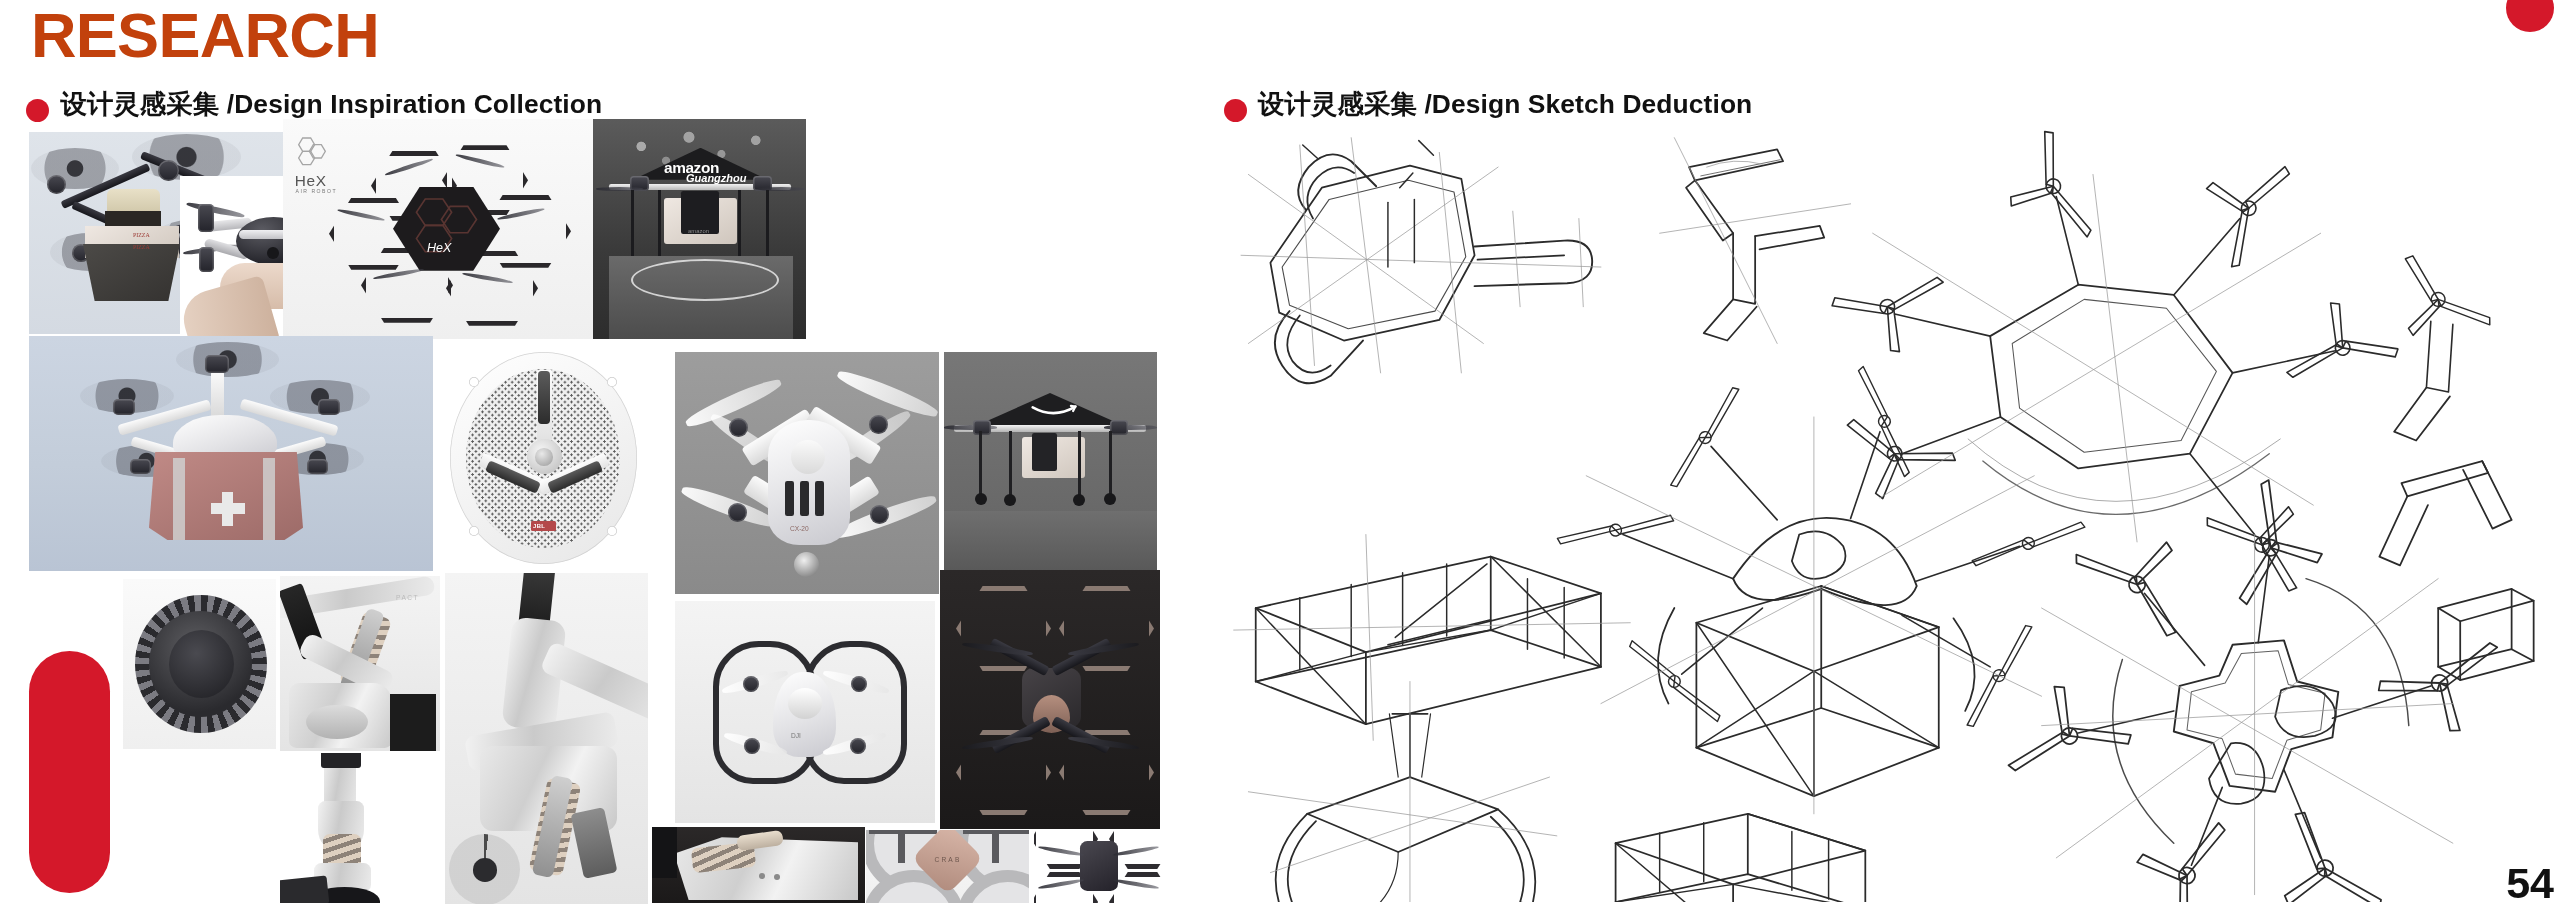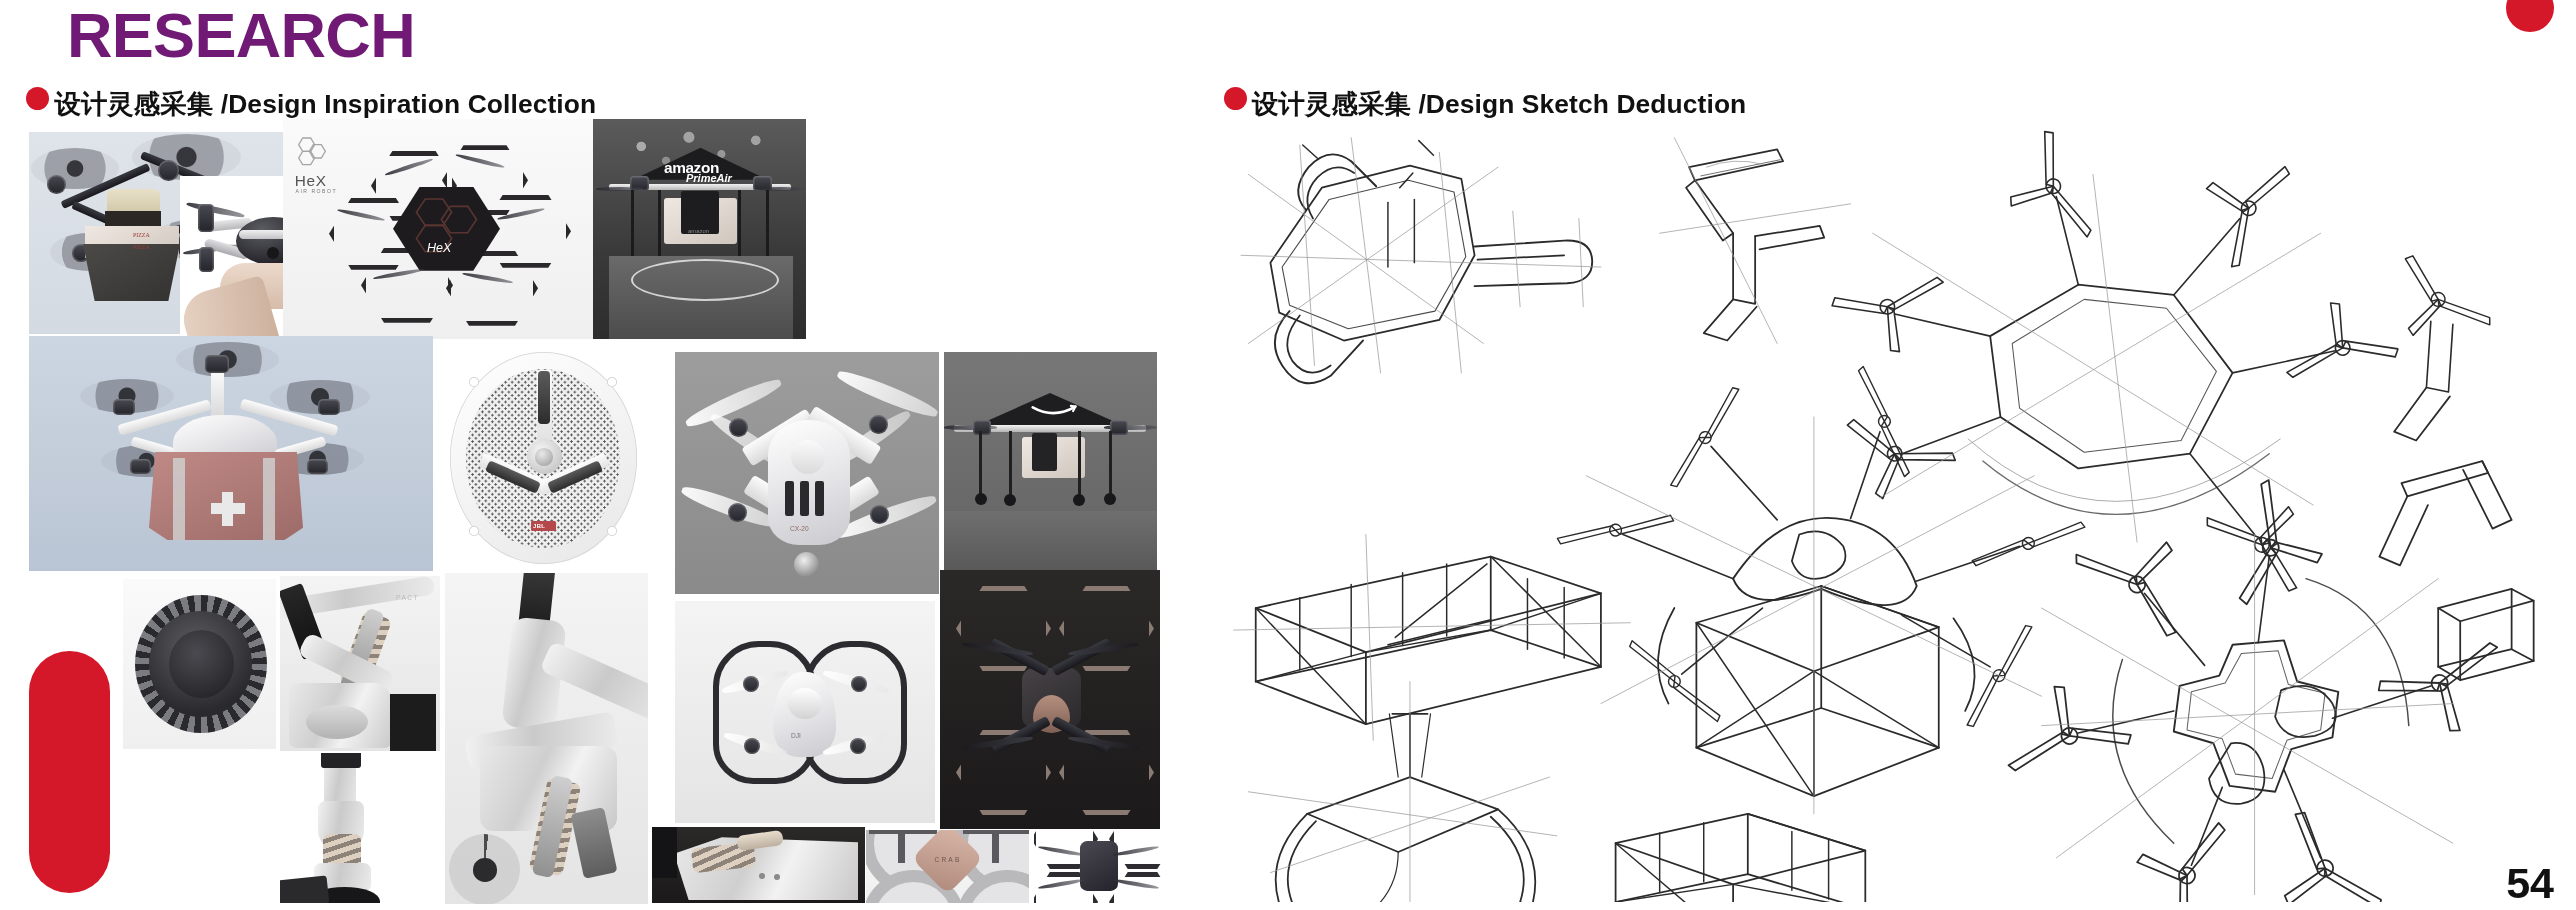--- a/index.html
+++ b/index.html
@@ -5,25 +5,24 @@
   html,body{margin:0;padding:0;background:#fff;}
   body{
     width:2576px;height:911px;overflow:hidden;position:relative;
     font-family:"Liberation Sans","DejaVu Sans",sans-serif;
     -webkit-font-smoothing:antialiased;
   }
 
   
   #page-title{
     position:absolute;left:31px;top:4.4px;
-    font-size:63px;font-weight:bold;letter-spacing:-0.7px;color:#701a75;
+    font-size:63px;font-weight:bold;letter-spacing:-0.7px;color:#c2410c;
     line-height:1;
-    margin-left:36px;
   }
-  .section-head{position:absolute;display:flex;align-items:flex-start;gap:5px;}
+  .section-head{position:absolute;display:flex;align-items:flex-end;gap:11px;}
   .bullet{width:23px;height:23px;border-radius:50%;background:var(--red);flex:0 0 auto;}
   .section-head .txt{font-size:26.4px;font-weight:600;color:#111;white-space:nowrap;letter-spacing:0.1px;}
   #head-left{left:26.4px;top:87px;}
   #head-right{left:1224px;top:87px;}
 
   #corner-dot{
     position:absolute;right:22px;top:-16px;width:48px;height:48px;
     border-radius:50%;background:var(--red);
   }
   #page-number{
@@ -234,21 +233,21 @@
     <div class="ph">
       <div style="position:absolute;left:10.3px;top:7.3px;width:191px;height:51px;
         background:radial-gradient(circle at 20% 40%,rgba(255,255,255,.5) 0 4.4px,transparent 5.1px),
                    radial-gradient(circle at 45% 22%,rgba(255,255,255,.45) 0 5.1px,transparent 5.9px),
                    radial-gradient(circle at 62% 55%,rgba(255,255,255,.4) 0 3.7px,transparent 4.4px),
                    radial-gradient(circle at 80% 28%,rgba(255,255,255,.45) 0 4.4px,transparent 5.1px),
                    radial-gradient(circle at 33% 68%,rgba(255,255,255,.35) 0 3.7px,transparent 4.4px);"></div>
       <div style="position:absolute;left:40px;top:29px;width:135px;height:32px;background:#1c1c1e;
         clip-path:polygon(50% 0,100% 100%,0 100%);"></div>
       <div style="position:absolute;left:71px;top:40px;font-size:15.4px;font-weight:bold;color:#fff;letter-spacing:-0.4px;">amazon</div>
-      <div style="position:absolute;left:93px;top:53px;font-size:11px;font-weight:bold;font-style:italic;color:#fff;">PrimeAir</div>
+      <div style="position:absolute;left:93px;top:53px;font-size:11px;font-weight:bold;font-style:italic;color:#fff;">Guangzhou</div>
       <div style="position:absolute;left:16px;top:65px;width:182px;height:6.6px;background:linear-gradient(#f1f1f1,#b8b8b8);border-radius:2.2px;"></div>
       <div class="hub" style="left:37px;top:57px;width:19px;height:14.7px;border-radius:3.7px;"></div>
       <div class="hub" style="left:160px;top:57px;width:19px;height:14.7px;border-radius:3.7px;"></div>
       <div class="blade-d" style="left:2.9px;top:68px;width:47px;height:4.4px;"></div>
       <div class="blade-d" style="left:165px;top:68px;width:47px;height:4.4px;"></div>
       <div class="pkg-l" style="left:71px;top:79px;width:73px;height:46px;border-radius:2.9px;"></div>
       <div style="position:absolute;left:88px;top:72px;width:38px;height:43px;background:#1d1d20;border-radius:2.2px;"></div>
       <div style="position:absolute;left:95px;top:109px;font-size:5.9px;color:#8a8a8a;">amazon</div>
       <div style="position:absolute;left:38px;top:71px;width:2.9px;height:68px;background:#1b1b1e;"></div>
       <div style="position:absolute;left:65px;top:71px;width:2.9px;height:71px;background:#1b1b1e;"></div>

